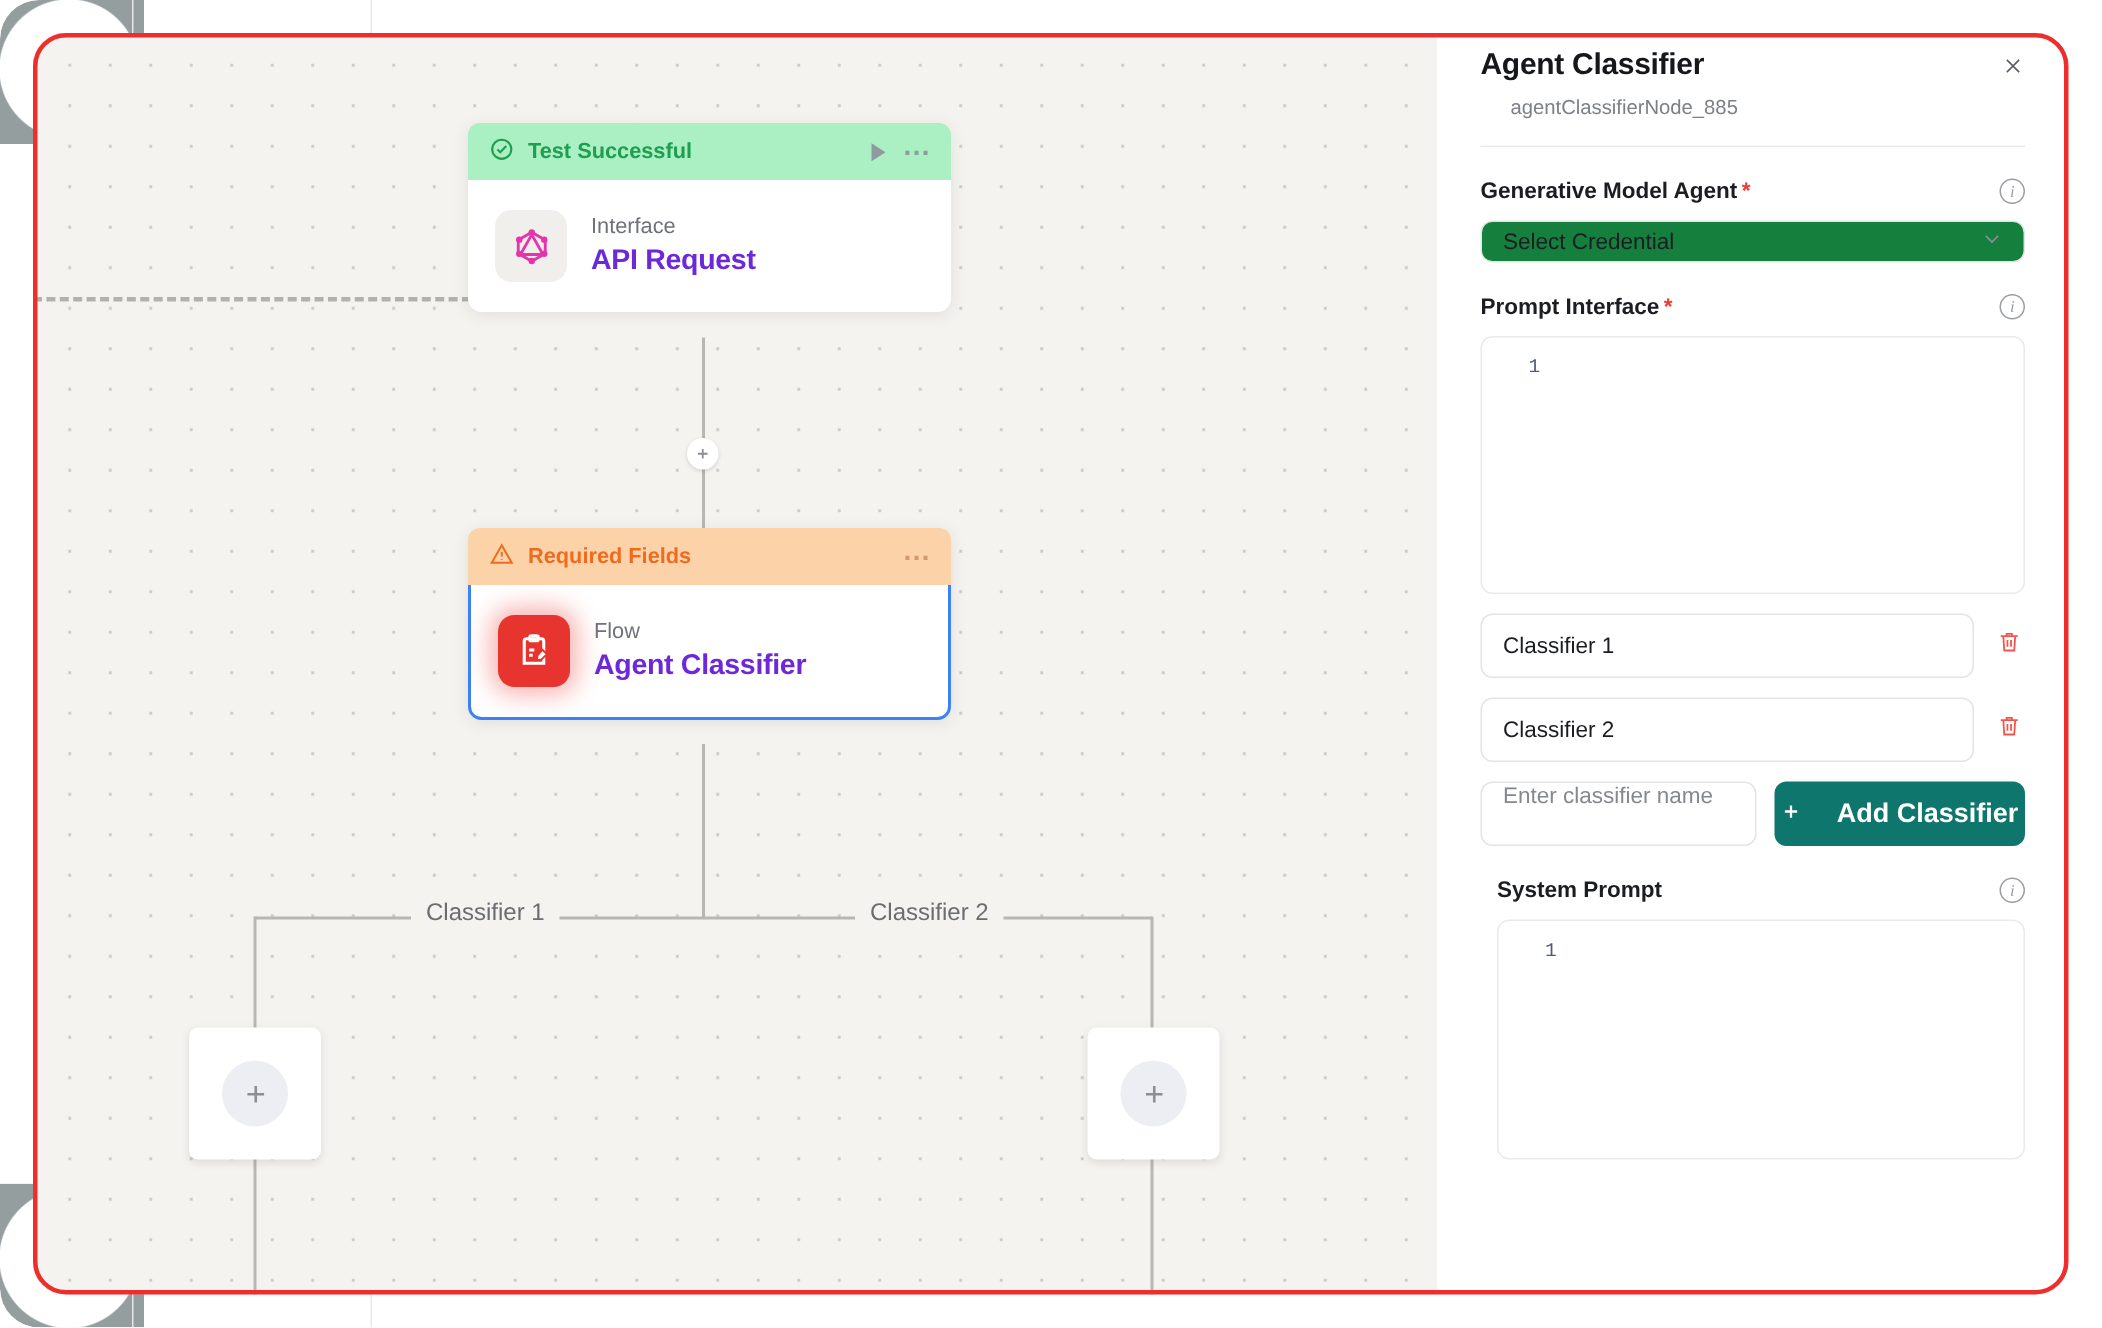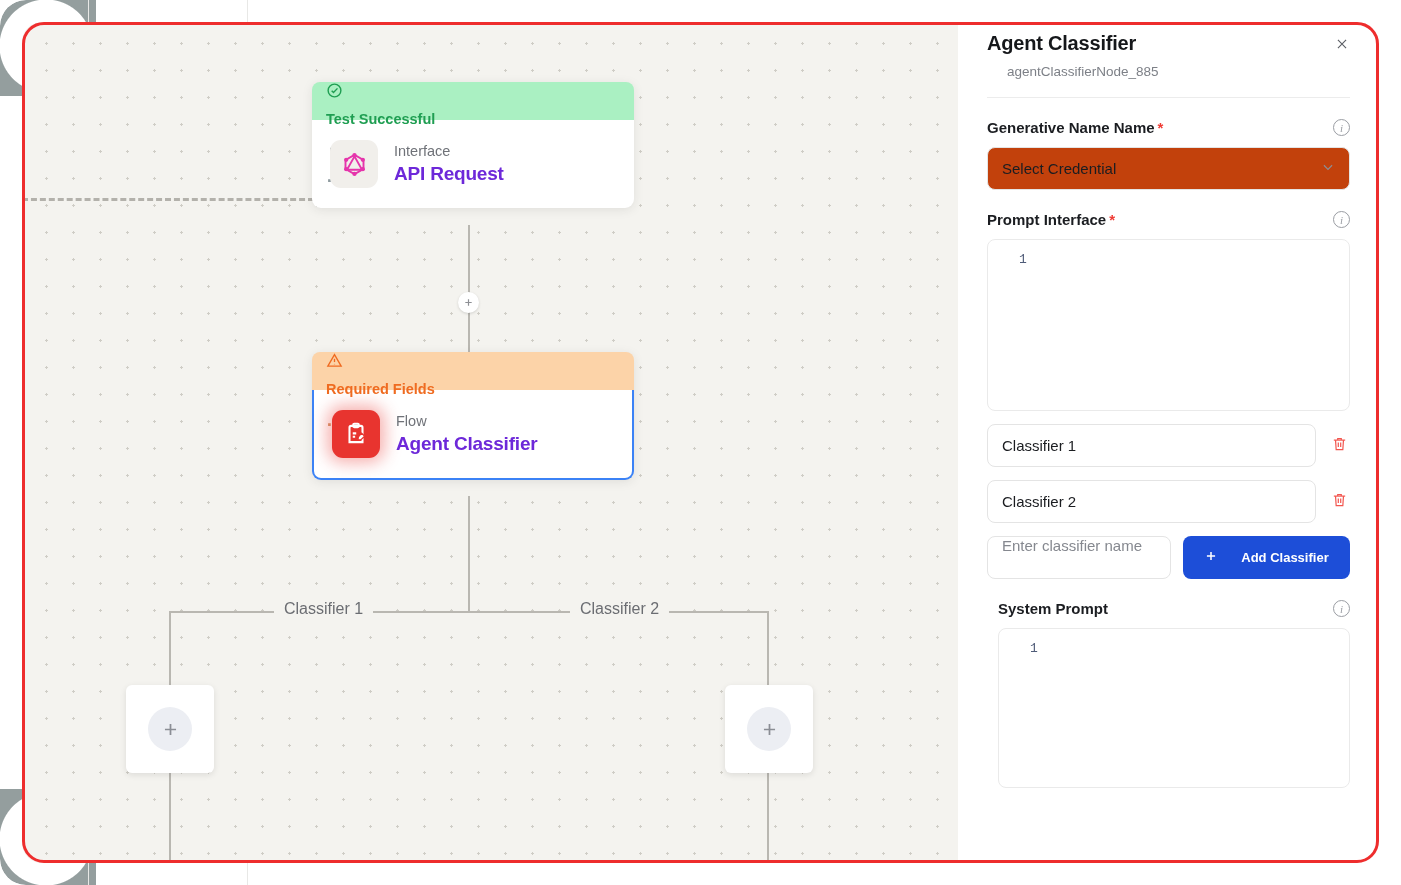--- a/index.html
+++ b/index.html
@@ -83,27 +83,26 @@
   }
 
   
   .node {
     position: absolute;
     width: 322px;
     filter: drop-shadow(0 2px 5px rgba(20,20,20,.09));
   }
   .node-head {
     height: 38px;
-    display: flex; 
+    display: flex; align-items: center;
     padding: 0 12px 0 14px;
     font-size: 14.5px; font-weight: 700;
     border-top-left-radius: 8px;
     border-top-right-radius: 8px;
     gap: 9px;
-    flex-direction: column;
   }
   .node-head .spacer { flex: 1; }
   .head-success { background: #aaf0c2; color: #1f9e52; }
   .head-warn    { background: #fcd3a8; color: #ef6b20; }
 
   .node-body {
     background: #ffffff;
     display: flex; align-items: center;
     gap: 16px;
     padding: 20px 18px;
@@ -228,26 +227,26 @@
   .info-icon {
     width: 17px; height: 17px; border-radius: 50%;
     border: 1.3px solid #9a9da3;
     color: #9a9da3; font-size: 11px; font-style: italic;
     font-family: "Liberation Serif", serif;
     display: flex; align-items: center; justify-content: center;
     flex: none;
   }
 
   .select-box {
-    height: 43px;
+    height: 28px;
     border: 1px solid #e4e4e4; border-radius: 8px;
     display: flex; align-items: center; justify-content: space-between;
     padding: 0 14px;
     font-size: 15px; color: #1b1d21;
-    background: #c2410c;
+    background: #15803d;
   }
 
   .code-box {
     border: 1px solid #eaeaea; border-radius: 8px;
     background: #fff;
     padding: 12px 0 0 0;
     position: relative;
   }
   .code-box .gutter {
     font-family: "Liberation Mono", monospace;
@@ -278,25 +277,25 @@
     display: flex; align-items: center; gap: 12px; margin-top: 13px;
   }
   .add-input {
     width: 184px; height: 43px;
     border: 1px solid #e4e4e4; border-radius: 8px;
     display: flex; padding: 0 14px;
     font-size: 15px; color: #85888f; background: #fff;
   }
   .add-btn {
     flex: 1; height: 43px;
-    background: #1d4ed8; color: #fff;
+    background: #0f766e; color: #fff;
     border: none; border-radius: 8px;
     display: flex; align-items: center; justify-content: center;
     gap: 23px;
-    font-size: 13px; font-weight: 700;
+    font-size: 18px; font-weight: 700;
     font-family: "Liberation Sans", sans-serif;
     cursor: pointer;
   }
 
   .section-head {
     margin-top: 26px;
     display: flex; align-items: center; justify-content: space-between;
     font-size: 16px; font-weight: 700; color: #3d4148;
     cursor: pointer;
   }
@@ -431,21 +430,21 @@
           <svg width="14" height="14" viewBox="0 0 24 24" stroke="#5b5e64" stroke-width="1.9">
               <path d="M5 5l14 14M19 5L5 19"></path>
             </svg>
         </div>
       </div>
       <div class="panel-divider"></div>
 
       <div class="field">
         <div class="field-label-row">
           <div class="field-label">
-            <span>Generative Name Name</span><span class="req">*</span>
+            <span>Generative Model Agent</span><span class="req">*</span>
           </div>
           <div class="info-icon">i</div>
         </div>
         <div class="select-box">
           <span>Select Credential</span>
           <span>
             <svg width="14" height="14" viewBox="0 0 24 24" fill="none" stroke="#8b8e95" stroke-width="2">
                 <path d="M5 9l7 7 7-7"></path>
               </svg>
           </span>

